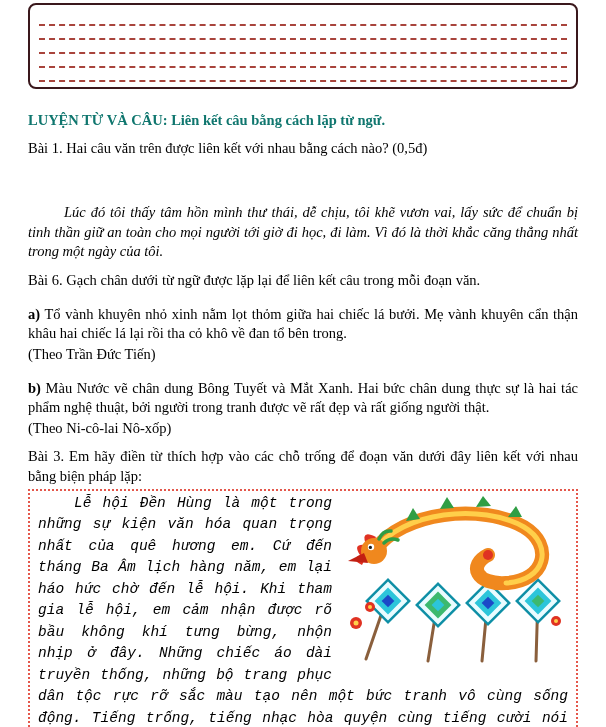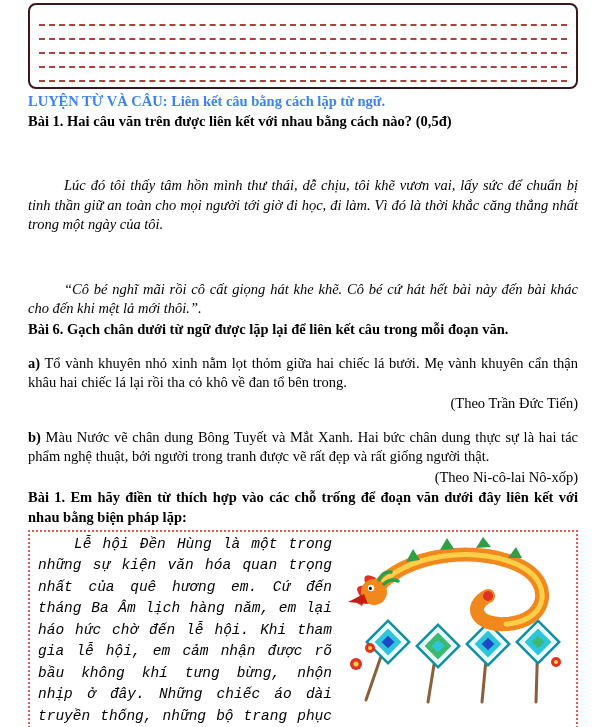--- a/index.html
+++ b/index.html
@@ -13,42 +13,42 @@
 
   
   .answer-box {
     border: 2.5px solid #3a181c;
     border-radius: 8px;
     padding: 7px 9px 5px 9px;
   }
   .dotted-line { height: 14px; border-bottom: 2px dashed #a8443c; }
 
   .heading {
-    margin-top: 3px;
+    margin-top: 22px;
     font-weight: 700;
-    color: #3b82f6;
+    color: #0f766e;
     font-size: 14.5px;
     line-height: 19px;
   }
 
   .ex-title {
-    margin-top: 0;
-    font-weight: 700;
+    margin-top: 8px;
+    font-weight: 400;
     line-height: 20px;
     text-align: justify;
   }
   .passage {
     font-style: italic;
     text-align: justify;
     text-indent: 36px;
     line-height: 19.5px;
     margin-top: 45px;
   }
   .plain-p { text-align: justify; line-height: 19.5px; margin-top: 15px; }
-  .source { text-align: right; line-height: 20px; font-family: Liberation Serif, serif; }
+  .source { line-height: 20px; font-family: Liberation Serif, serif; }
 
   .bai4-box {
     margin-top: 3px;
     border: 2px dotted #e4574b;
     padding: 2px 8px 4px 8px;
     height: 258px;
     overflow: hidden;
     font-family: Liberation Mono, monospace;
   }
   .bai4-box svg.illustration {
@@ -77,31 +77,30 @@
   </div>
 
   <div class="heading">
     <span>LUYỆN TỪ VÀ CÂU:</span>
     <span>Liên kết câu bằng cách lặp từ ngữ.</span>
   </div>
 
   <p class="ex-title">Bài 1. Hai câu văn trên được liên kết với nhau bằng cách nào? (0,5đ)</p>
   <p class="passage">Lúc đó tôi thấy tâm hồn mình thư thái, dễ chịu, tôi khẽ vươn vai, lấy sức để chuẩn bị tinh thần giữ an toàn cho mọi người tới giờ đi học, đi làm. Vì đó là thời khắc căng thẳng nhất trong một ngày của tôi.</p>
 
-  <p class="passage">“Cô bé nghĩ mãi rồi cô cất giọng hát khe khẽ. Cô bé cứ hát hết bài này đến bài khác cho đến khi mệt lả mới thôi.”.</p>
 
   <p class="ex-title">Bài 6. Gạch chân dưới từ ngữ được lặp lại để liên kết câu trong mỗi đoạn văn.</p>
 
   <p class="plain-p"><b>a)</b><span> Tổ vành khuyên nhỏ xinh nằm lọt thỏm giữa hai chiếc lá bưởi. Mẹ vành khuyên cẩn thận khâu hai chiếc lá lại rồi tha cỏ khô về đan tổ bên trong.</span></p>
   <p class="source">(Theo Trần Đức Tiến)</p>
 
   <p class="plain-p"><b>b)</b><span> Màu Nước vẽ chân dung Bông Tuyết và Mắt Xanh. Hai bức chân dung thực sự là hai tác phẩm nghệ thuật, bởi người trong tranh được vẽ rất đẹp và rất giống người thật.</span></p>
   <p class="source">(Theo Ni-cô-lai Nô-xốp)</p>
 
-  <p class="ex-title">Bài 1. Em hãy điền từ thích hợp vào các chỗ trống để đoạn văn dưới đây liên kết với nhau bằng biện pháp lặp:</p>
+  <p class="ex-title">Bài 3. Em hãy điền từ thích hợp vào các chỗ trống để đoạn văn dưới đây liên kết với nhau bằng biện pháp lặp:</p>
 
   <div class="bai4-box">
     <svg class="illustration" viewBox="0 0 228 168" xmlns="http://www.w3.org/2000/svg" aria-hidden="true">
 
       <g stroke="#8a5f3c" stroke-width="3" stroke-linecap="round">
         <line x1="48" y1="100" x2="26" y2="164"></line>
         <line x1="98" y1="104" x2="88" y2="166"></line>
         <line x1="148" y1="102" x2="142" y2="166"></line>
         <line x1="198" y1="100" x2="196" y2="166"></line>
       </g>

